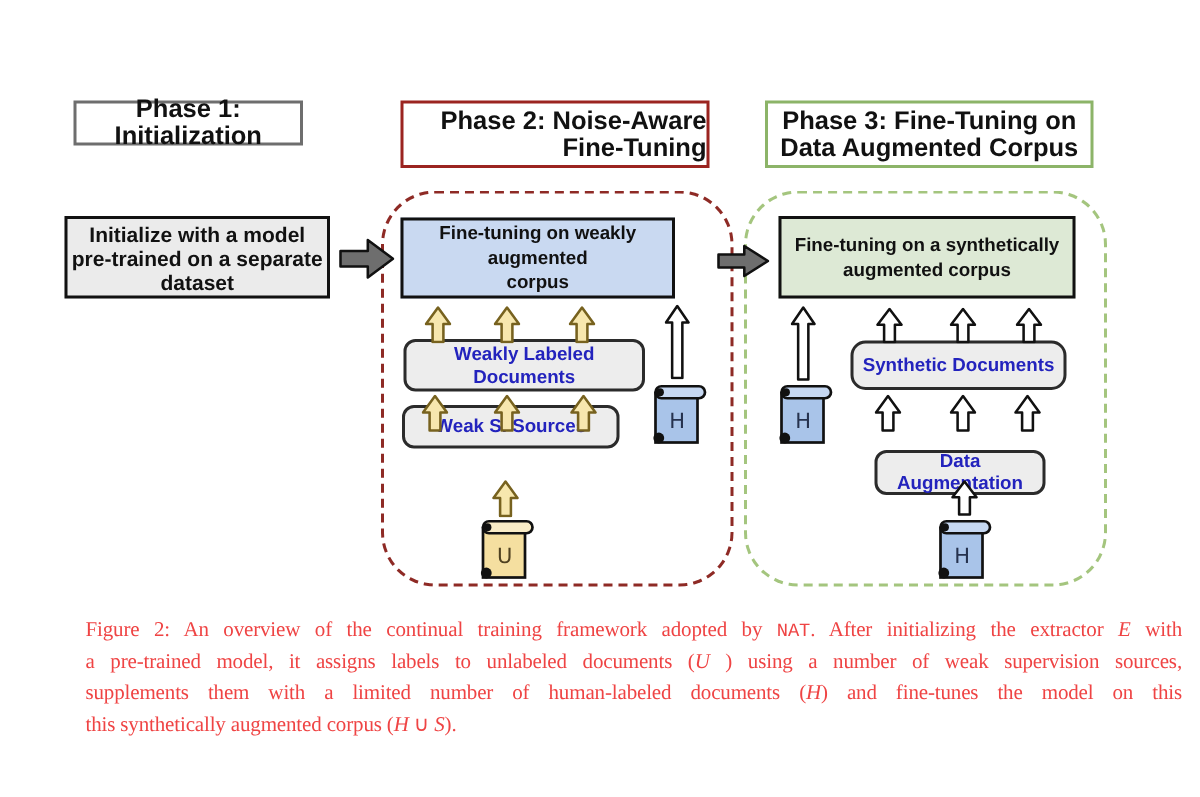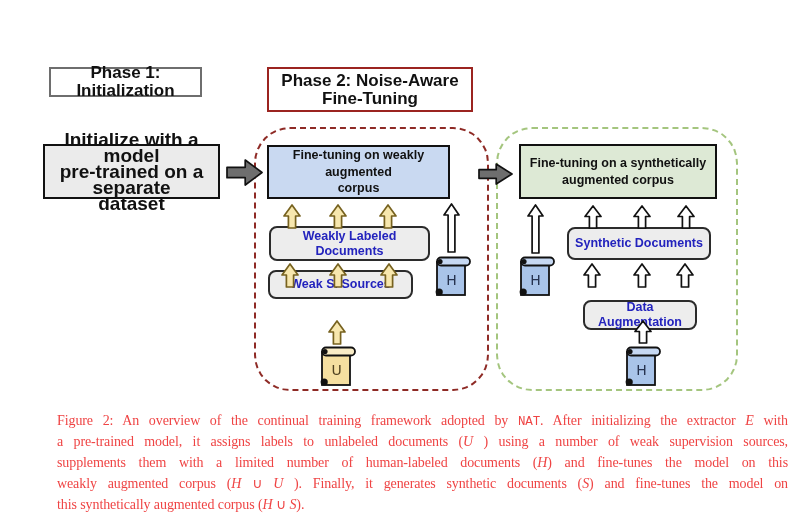--- a/index.html
+++ b/index.html
@@ -5,45 +5,45 @@
   html,body{margin:0;padding:0;background:#fff;}
   #canvas{position:relative;width:800px;height:531px;background:#ffffff;
           font-family:"Liberation Sans",sans-serif;overflow:hidden;}
   .abs{position:absolute;box-sizing:border-box;}
 
   
   .phase-hdr{background:#fff;text-align:center;font-weight:bold;color:#111;
              display:flex;flex-direction:column;justify-content:center;}
   .phase-hdr span{display:block;font-size:17px;line-height:18px;}
   #phase1-hdr{left:49px;top:67px;width:153px;height:30px;border:2.5px solid var(--border-gray,#6e6e6e);}
-  #phase2-hdr{left:267px;top:67px;width:206px;height:45px;border:2.5px solid var(--accent-red,#9b2420);}
+  #phase2-hdr{left:267px;top:67px;width:206px;height:45px;border:2.5px solid var(--accent-red,#9b2420);align-items:flex-end;}
   #phase3-hdr{left:510px;top:67px;width:219px;height:45px;border:2.5px solid var(--accent-green,#8cb468);}
 
   
   .dashed{border-radius:36px;}
   #phase2-region{left:254px;top:127px;width:235px;height:264px;border:2.5px dashed var(--dashed-red,#8e2a25);}
   #phase3-region{left:496px;top:127px;width:242px;height:264px;border:2.5px dashed var(--dashed-green,#a4c57e);}
 
   
   .node{color:#111;font-weight:bold;text-align:center;
         display:flex;flex-direction:column;justify-content:center;}
   .node span{display:block;font-size:12.5px;line-height:16.5px;}
   #init-box{left:43px;top:144px;width:177px;height:55px;background:var(--gray-fill,#ebebeb);border:2.5px solid #111;}
-  #init-box span{font-size:19px;line-height:16px;}
+  #init-box span{font-size:14px;line-height:16px;}
   #weak-corpus-box{left:267px;top:145px;width:183px;height:54px;background:var(--blue-fill,#c9d9f1);border:2px solid #111;}
   #syn-corpus-box{left:519px;top:144px;width:198px;height:55px;background:var(--green-fill,#dde9d5);border:2px solid #111;}
 
   
   .subbox{background:var(--lightbox-fill,#ededed);border:2px solid #2b2b2b;border-radius:8px;
           color:var(--label-blue,#2323bd);font-weight:bold;text-align:center;
           display:flex;flex-direction:column;justify-content:center;}
   .subbox span{display:block;font-size:12.5px;line-height:15px;}
   #weakly-labeled-box{left:269px;top:226px;width:161px;height:35px;}
   #weak-sources-box{left:268px;top:270px;width:145px;height:29px;}
-  #synthetic-docs-box{left:567px;top:227px;width:144px;height:33px;}
+  #synthetic-docs-box{left:567px;top:227px;width:144px;height:33px;border-radius:10px;}
   #data-aug-box{left:567px;top:300px;width:114px;height:30px;margin-left:16px;}
 
   .arrow{font-size:0;line-height:0;}
   .arrow svg{display:block;}
 
   
   .scroll svg{display:block;}
   .scroll-body,.scroll-bar{stroke:#111;stroke-width:1.8px;}
   .scroll-dot{fill:#111;}
   .blue-scroll .scroll-body{fill:var(--scroll-blue,#a9c4e9);}
@@ -70,20 +70,24 @@
   <div class="abs dashed" id="phase2-region"></div>
   <div class="abs dashed" id="phase3-region"></div>
 
   <div class="abs phase-hdr" id="phase1-hdr">
     <span>Phase 1: Initialization</span>
   </div>
   <div class="abs phase-hdr" id="phase2-hdr">
     <span>Phase 2: Noise-Aware</span>
     <span>Fine-Tuning</span>
   </div>
+  <div class="abs phase-hdr" id="phase3-hdr">
+    <span>Phase 3: Fine-Tuning on</span>
+    <span>Data Augmented Corpus</span>
+  </div>
 
   <div class="abs node" id="init-box">
     <span>Initialize with a model</span>
     <span>pre-trained on a separate</span>
     <span>dataset</span>
   </div>
   <div class="abs node" id="weak-corpus-box">
     <span>Fine-tuning on weakly augmented</span>
     <span>corpus</span>
   </div>
@@ -236,17 +240,16 @@
       <circle class="scroll-dot" cx="9" cy="6.5" r="2.6"></circle>
       <circle class="scroll-dot" cx="8.2" cy="37" r="3.6"></circle>
       <text class="scroll-letter" x="20.5" y="30" text-anchor="middle">H</text>
     </svg>
   </div>
 
   <div class="abs" id="caption">
       <div class="cap-line just"><span>Figure 2: An overview of the continual training framework adopted by </span><span class="m">NAT</span><span>. After initializing the extractor </span><span class="i">E</span><span> with</span></div>
       <div class="cap-line just"><span>a pre-trained model, it assigns labels to unlabeled documents (</span><span class="i">U</span><span> ) using a number of weak supervision sources,</span></div>
       <div class="cap-line just"><span>supplements them with a limited number of human-labeled documents (</span><span class="i">H</span><span>) and fine-tunes the model on this</span></div>
-      <div class="cap-line just"><span>weakly augmented corpus (</span><span class="i">H</span><span> ∪ </span><span class="i">U</span><span> ). Finally, it generates synthetic documents (</span><span class="i">S</span><span>) and fine-tunes the model on</span></div>
       <div class="cap-line"><span>this synthetically augmented corpus (</span><span class="i">H</span><span> ∪ </span><span class="i">S</span><span>).</span></div>
     </div>
 
 </div>
 
 </body></html>

